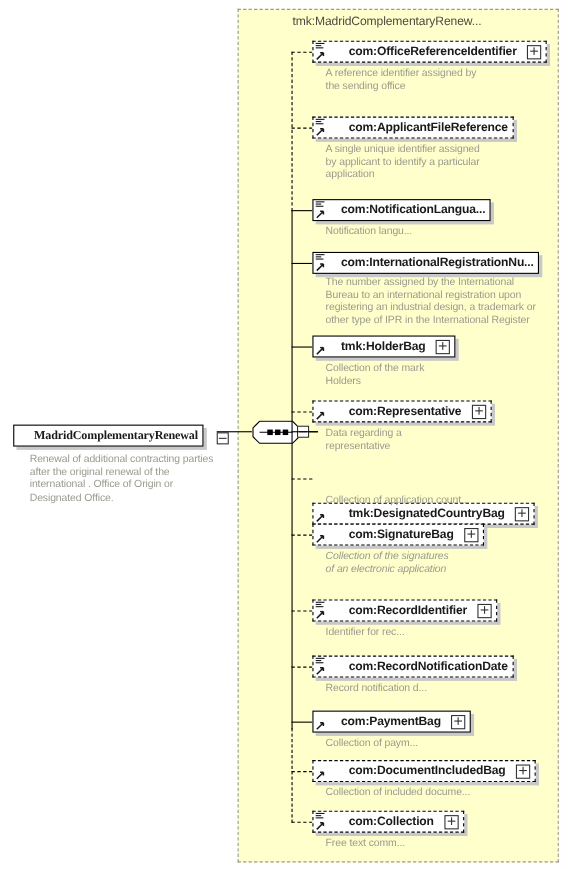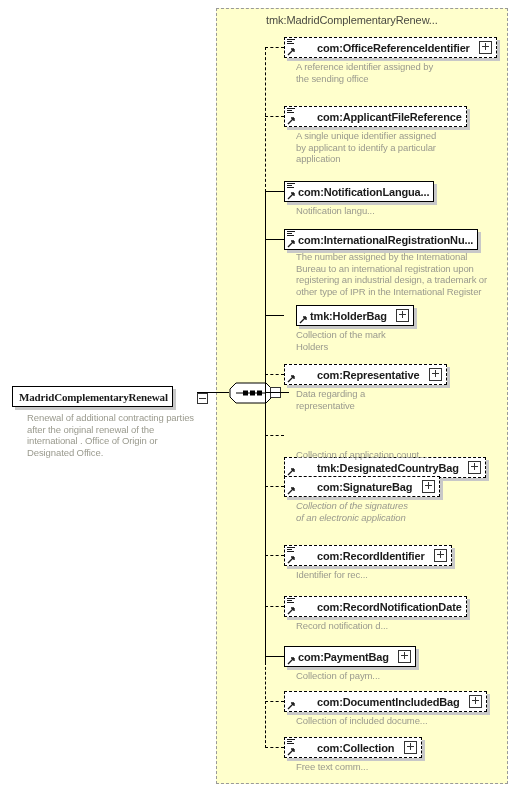--- a/index.html
+++ b/index.html
@@ -45,21 +45,21 @@
     font-family: Liberation Serif, serif;
   }
   .node-box {
     position: relative;
     display: inline-block;
     background: #ffffff;
     box-sizing: border-box;
     box-shadow: 3px 3px 0 0 #c8c8c8;
     white-space: nowrap;
   }
-  .node-box.solid { border: 1px solid #000000; }
+  .node-box.solid { border: 1px solid #000000; padding-left: 12px; }
   .node-box.dashed { border: 1px dashed #000000; padding-left: 19px; }
   .node-label {
     display: inline-block;
     font-size: 11px;
     font-weight: bold;
     color: #1a1a1a;
     padding: 3px 4px 3px 13px;
     vertical-align: middle;
     letter-spacing: -0.15px;
   }
@@ -284,21 +284,21 @@
     <path d="M1,7 L7,1 M7,1 L4,1 M7,1 L7,4" stroke="#1a1a1a" stroke-width="1.4" fill="none"></path>
   </svg>
   <span class="node-label">com:InternationalRegistrationNu...</span>
 </div>
 <div class="annot" style="left:296px; top:251px; width:210px;">The number assigned by the International
 Bureau to an international registration upon
 registering an industrial design, a trademark or
 other type of IPR in the International Register</div>
 
 <div class="line-h-solid" style="left:265px; top:315px; width:19px;"></div>
-<div class="node-box solid" style="position:absolute; left:284px; top:305px;margin-left:12px;">
+<div class="node-box solid" style="position:absolute; left:284px; top:305px;">
   <svg class="ico-arrow" viewBox="0 0 9 8">
     <path d="M1,7 L7,1 M7,1 L4,1 M7,1 L7,4" stroke="#1a1a1a" stroke-width="1.4" fill="none"></path>
   </svg>
   <span class="node-label">tmk:HolderBag</span>
   <span class="expander plus"></span>
 </div>
 <div class="annot" style="left:296px; top:329px; width:200px;">Collection of the mark
 Holders</div>
 
 <div class="line-h-dashed" style="left:265px; top:374px; width:19px;"></div>

